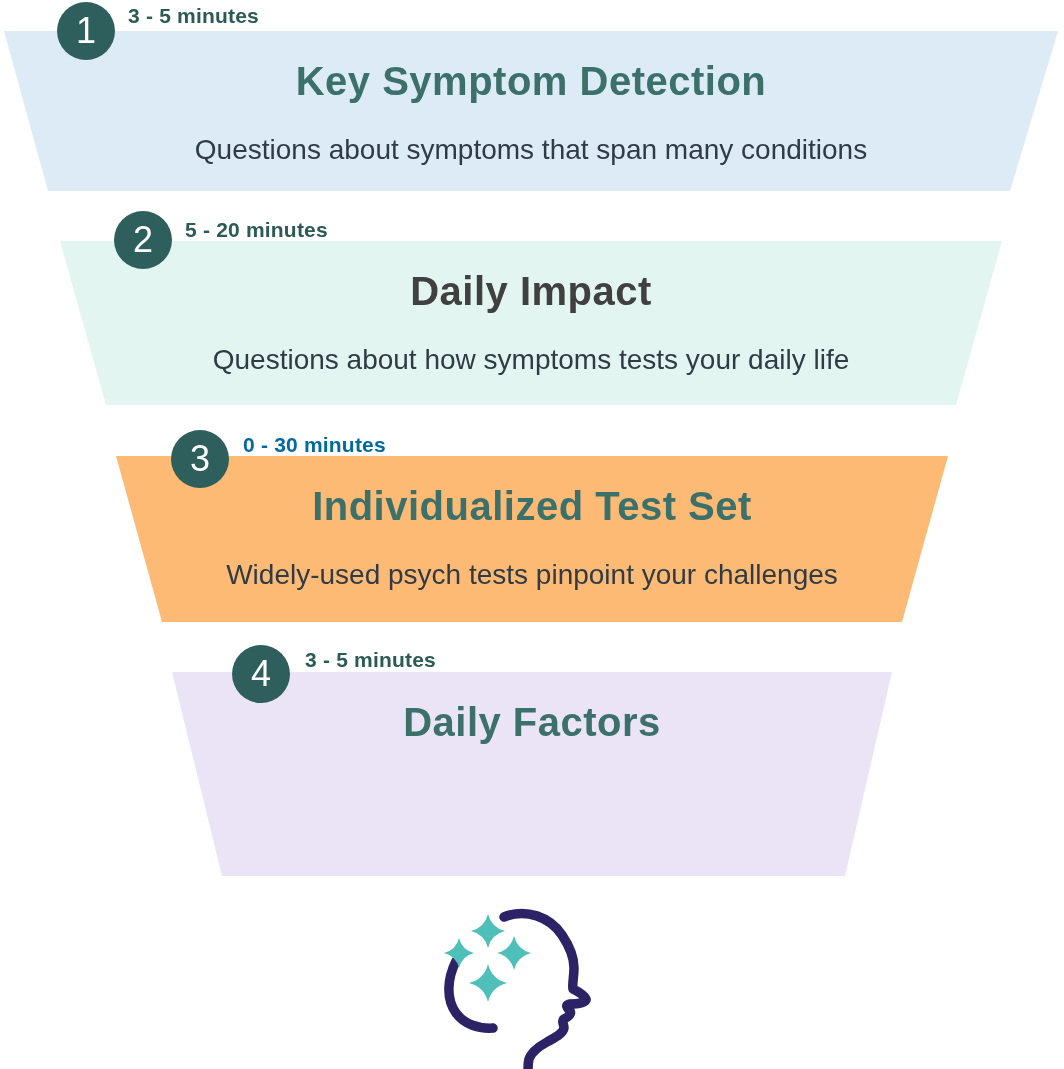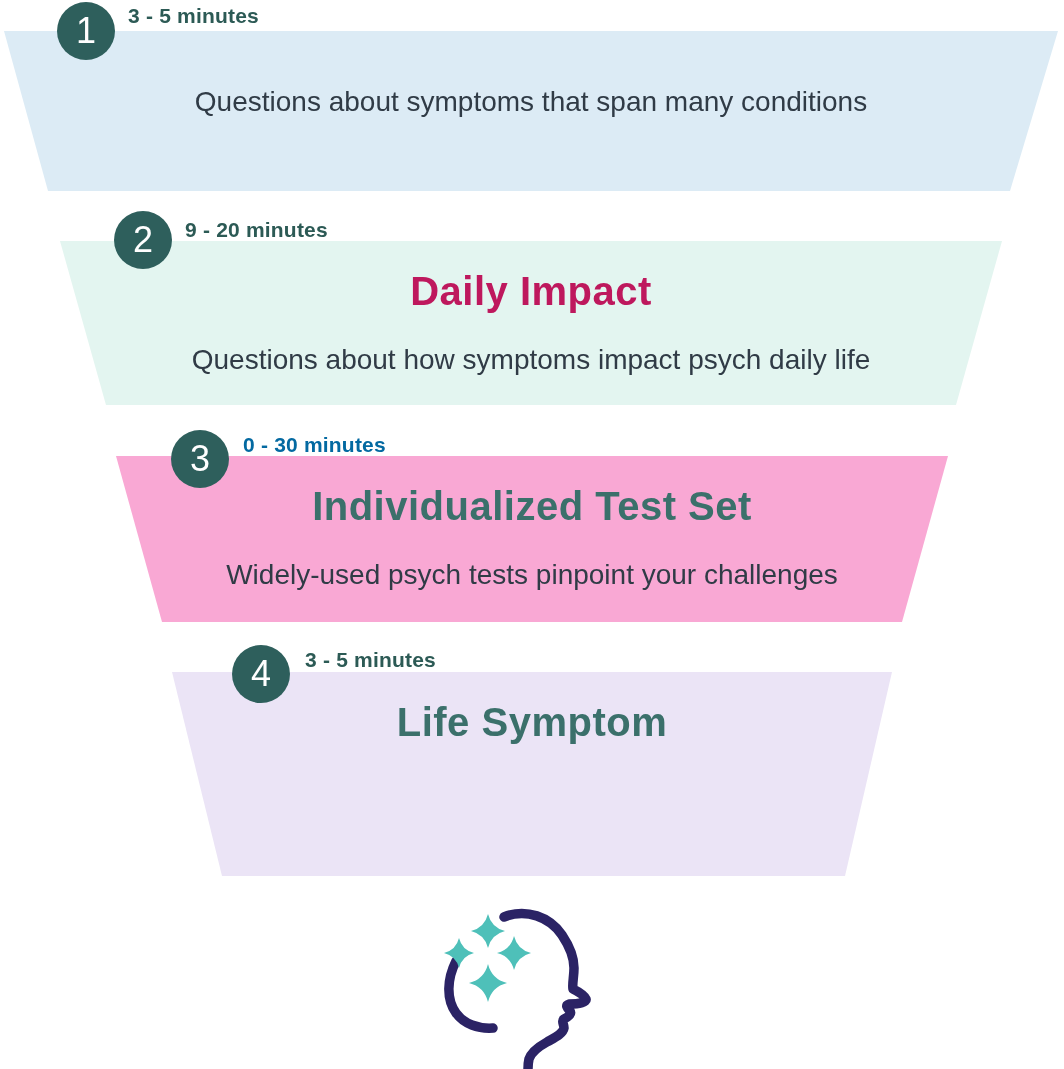--- a/index.html
+++ b/index.html
@@ -47,47 +47,48 @@
   .time-4{left:305px;top:648px;}
 
   .head-icon{position:absolute;left:430px;top:895px;width:190px;height:174px;}
 </style>
 </head>
 <body>
 
 <div id="canvas">
 
   <div class="band band-1" style="background: rgb(220, 235, 245);">
+    <div class="stage-title" style="color: rgb(59, 112, 107);">Key Symptom Detection</div>
     <div class="stage-desc" style="color: rgb(48, 59, 70);">Questions about symptoms that span many conditions</div>
   </div>
   <div class="circle circle-1" style="background: rgb(46, 95, 92);">
     <span>1</span>
   </div>
   <div class="time time-1" style="color: rgb(44, 90, 85);">3 - 5 minutes</div>
 
   <div class="band band-2" style="background: rgb(227, 245, 240);">
-    <div class="stage-title" style="color: #be185d;">Daily Impact</div>
-    <div class="stage-desc" style="color: rgb(48, 59, 70);">Questions about how symptoms impact psych daily life</div>
+    <div class="stage-title" style="color: #404040;">Daily Impact</div>
+    <div class="stage-desc" style="color: rgb(48, 59, 70);">Questions about how symptoms tests your daily life</div>
   </div>
   <div class="circle circle-2" style="background: rgb(46, 95, 92);">
     <span>2</span>
   </div>
-  <div class="time time-2" style="color: rgb(44, 90, 85);">9 - 20 minutes</div>
+  <div class="time time-2" style="color: rgb(44, 90, 85);">5 - 20 minutes</div>
 
-  <div class="band band-3" style="background: #f9a8d4;">
+  <div class="band band-3" style="background: #fdba74;">
     <div class="stage-title" style="color: rgb(59, 112, 107);">Individualized Test Set</div>
     <div class="stage-desc" style="color: rgb(48, 59, 70);">Widely-used psych tests pinpoint your challenges</div>
   </div>
   <div class="circle circle-3" style="background: rgb(46, 95, 92);">
     <span>3</span>
   </div>
   <div class="time time-3" style="color: #0369a1;">0 - 30 minutes</div>
 
   <div class="band band-4" style="background: rgb(235, 228, 246);">
-    <div class="stage-title" style="color: rgb(59, 112, 107);">Life Symptom</div>
+    <div class="stage-title" style="color: rgb(59, 112, 107);">Daily Factors</div>
   </div>
   <div class="circle circle-4" style="background: rgb(46, 95, 92);">
     <span>4</span>
   </div>
   <div class="time time-4" style="color: rgb(44, 90, 85);">3 - 5 minutes</div>
 
   <svg class="head-icon" viewBox="0 0 190 174" fill="none" xmlns="http://www.w3.org/2000/svg">
 
     <path d="M 26,66 C 17,84 16,104 26,118 C 34,129 48,134 63,133" stroke-width="9.5" stroke-linecap="round" fill="none" stroke="#2b2365"></path>
 

